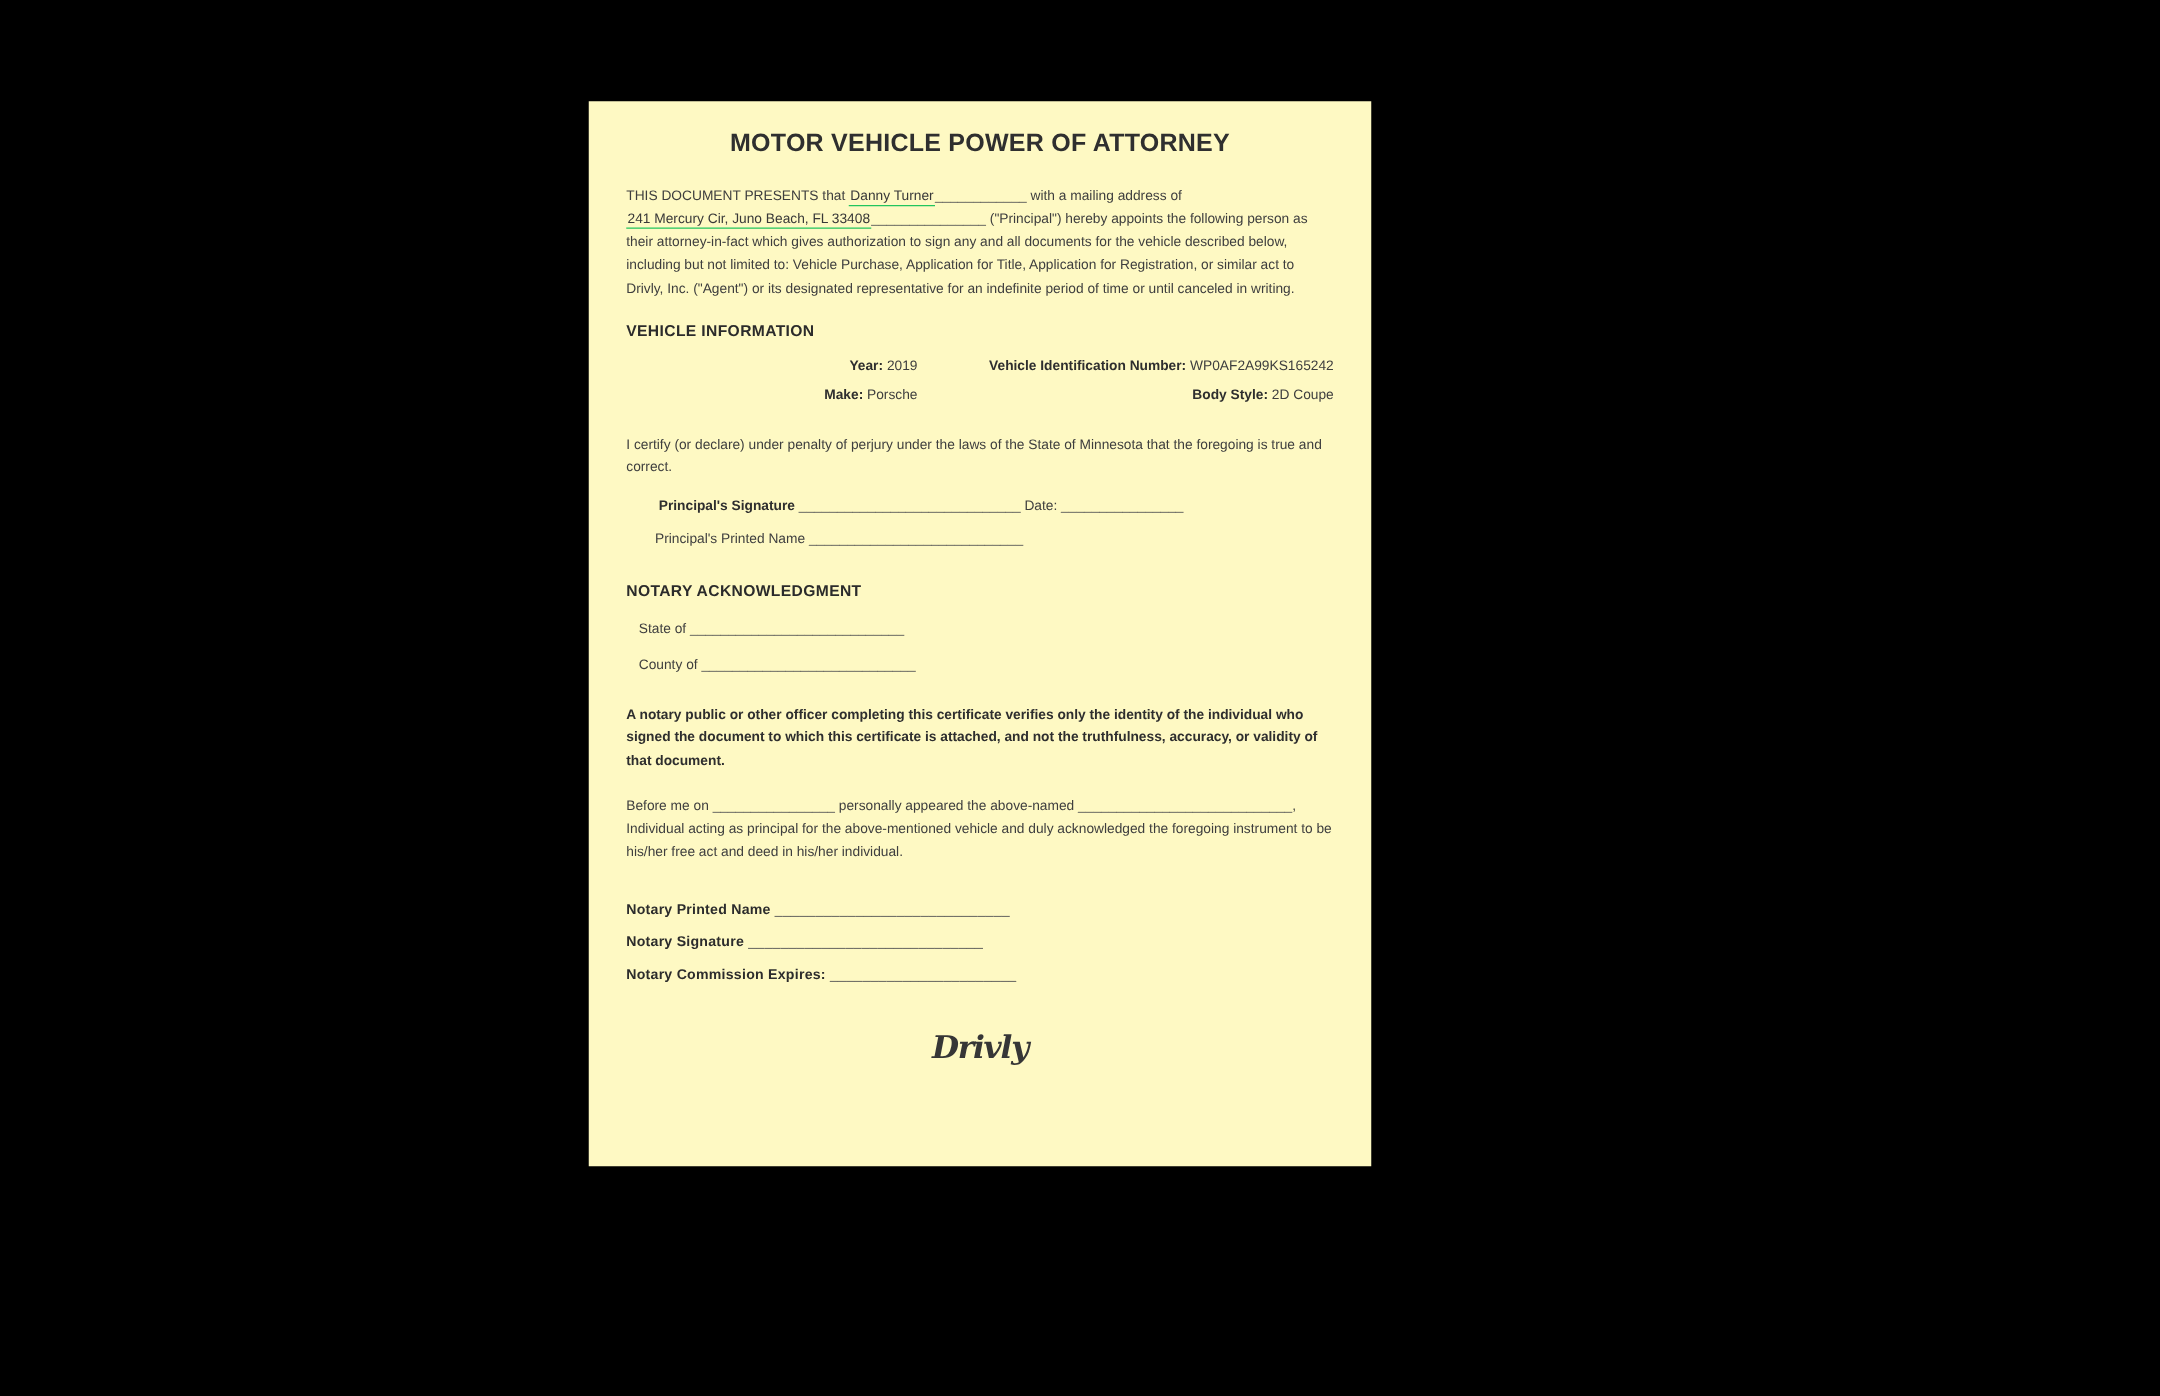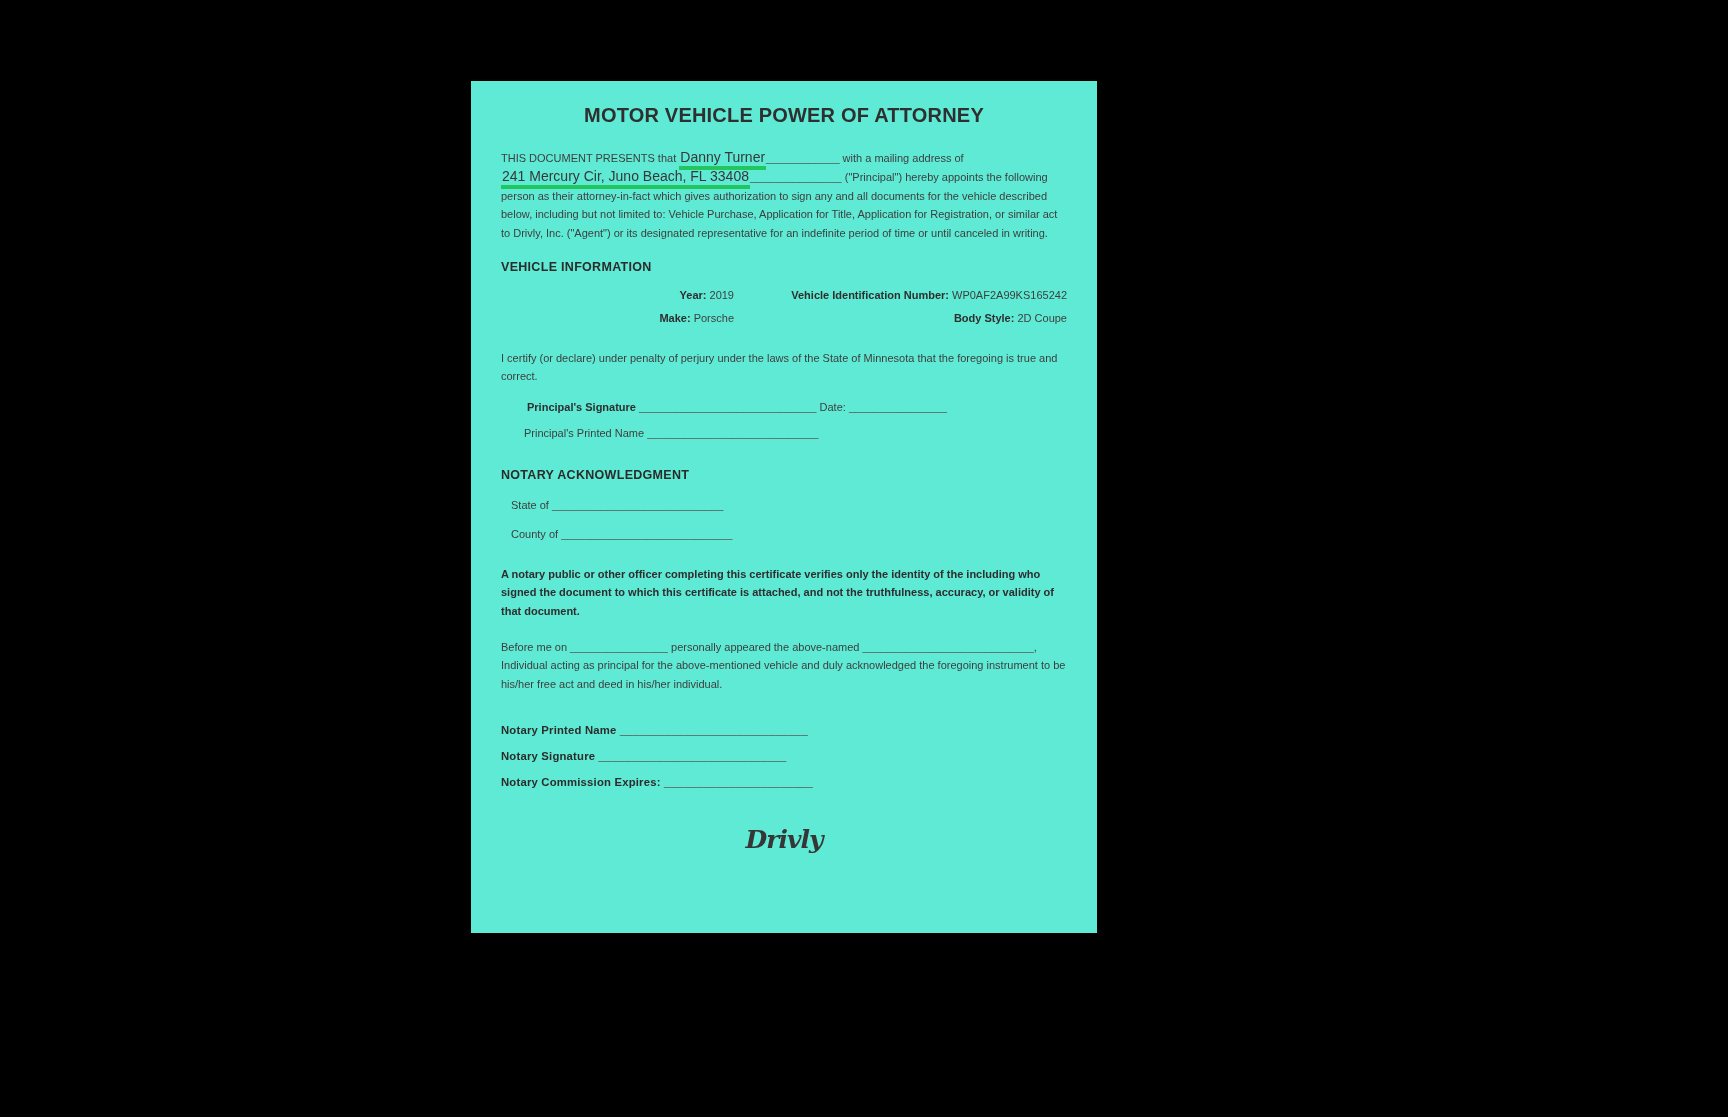--- a/index.html
+++ b/index.html
@@ -8,43 +8,43 @@
     background: #000000;
     font-family: "Liberation Sans", sans-serif;
     position: relative;
   }
   .page {
     position: absolute;
     left: 471px;
     top: 81px;
     width: 626px;
     height: 852px;
-    background: #5eead4;
+    background: #fef9c3;
     color: #3e3e3e;
     padding: 23px 30px 0 30px;
     overflow: hidden;
   }
   .doc-title {
     text-align: center;
     font-size: 20px;
     font-weight: 700;
     color: #2f2f2f;
     letter-spacing: 0.2px;
     margin-bottom: 21px;
   }
   .body-text {
     font-size: 11px;
     line-height: 18.4px;
     color: #3e3e3e;
   }
   .nowrap { white-space: nowrap; }
   .fill-value {
-    font-size: 14px;
+    font-size: 11px;
     color: #383838;
-    border-bottom: 4px solid #22c55e;
+    border-bottom: 1px solid #22c55e;
     padding: 0 1px 1px 1px;
   }
   .fill {
     color: #555555;
   }
   .section-heading {
     font-size: 12.5px;
     font-weight: 700;
     color: #2b2b2b;
     letter-spacing: 0.3px;
@@ -152,21 +152,21 @@
   <div class="blank-line state-line">
     <span>State of</span>
     <span class="fill">____________________________</span>
   </div>
 
   <div class="blank-line county-line">
     <span>County of</span>
     <span class="fill">____________________________</span>
   </div>
 
-  <p class="disclaimer">A notary public or other officer completing this certificate verifies only the identity of the including who signed the document to which this certificate is attached, and not the truthfulness, accuracy, or validity of that document.</p>
+  <p class="disclaimer">A notary public or other officer completing this certificate verifies only the identity of the individual who signed the document to which this certificate is attached, and not the truthfulness, accuracy, or validity of that document.</p>
 
   <p class="body-text before-par">
     <span>Before me on</span>
     <span class="fill">________________</span>
     <span>personally appeared the above-named</span>
     <span class="nowrap"><span class="fill">____________________________</span><span>,</span></span>
     <span>Individual acting as principal for the above-mentioned vehicle and duly acknowledged the foregoing instrument to be his/her free act and deed in his/her individual.</span>
   </p>
 
   <div class="notary-block">

